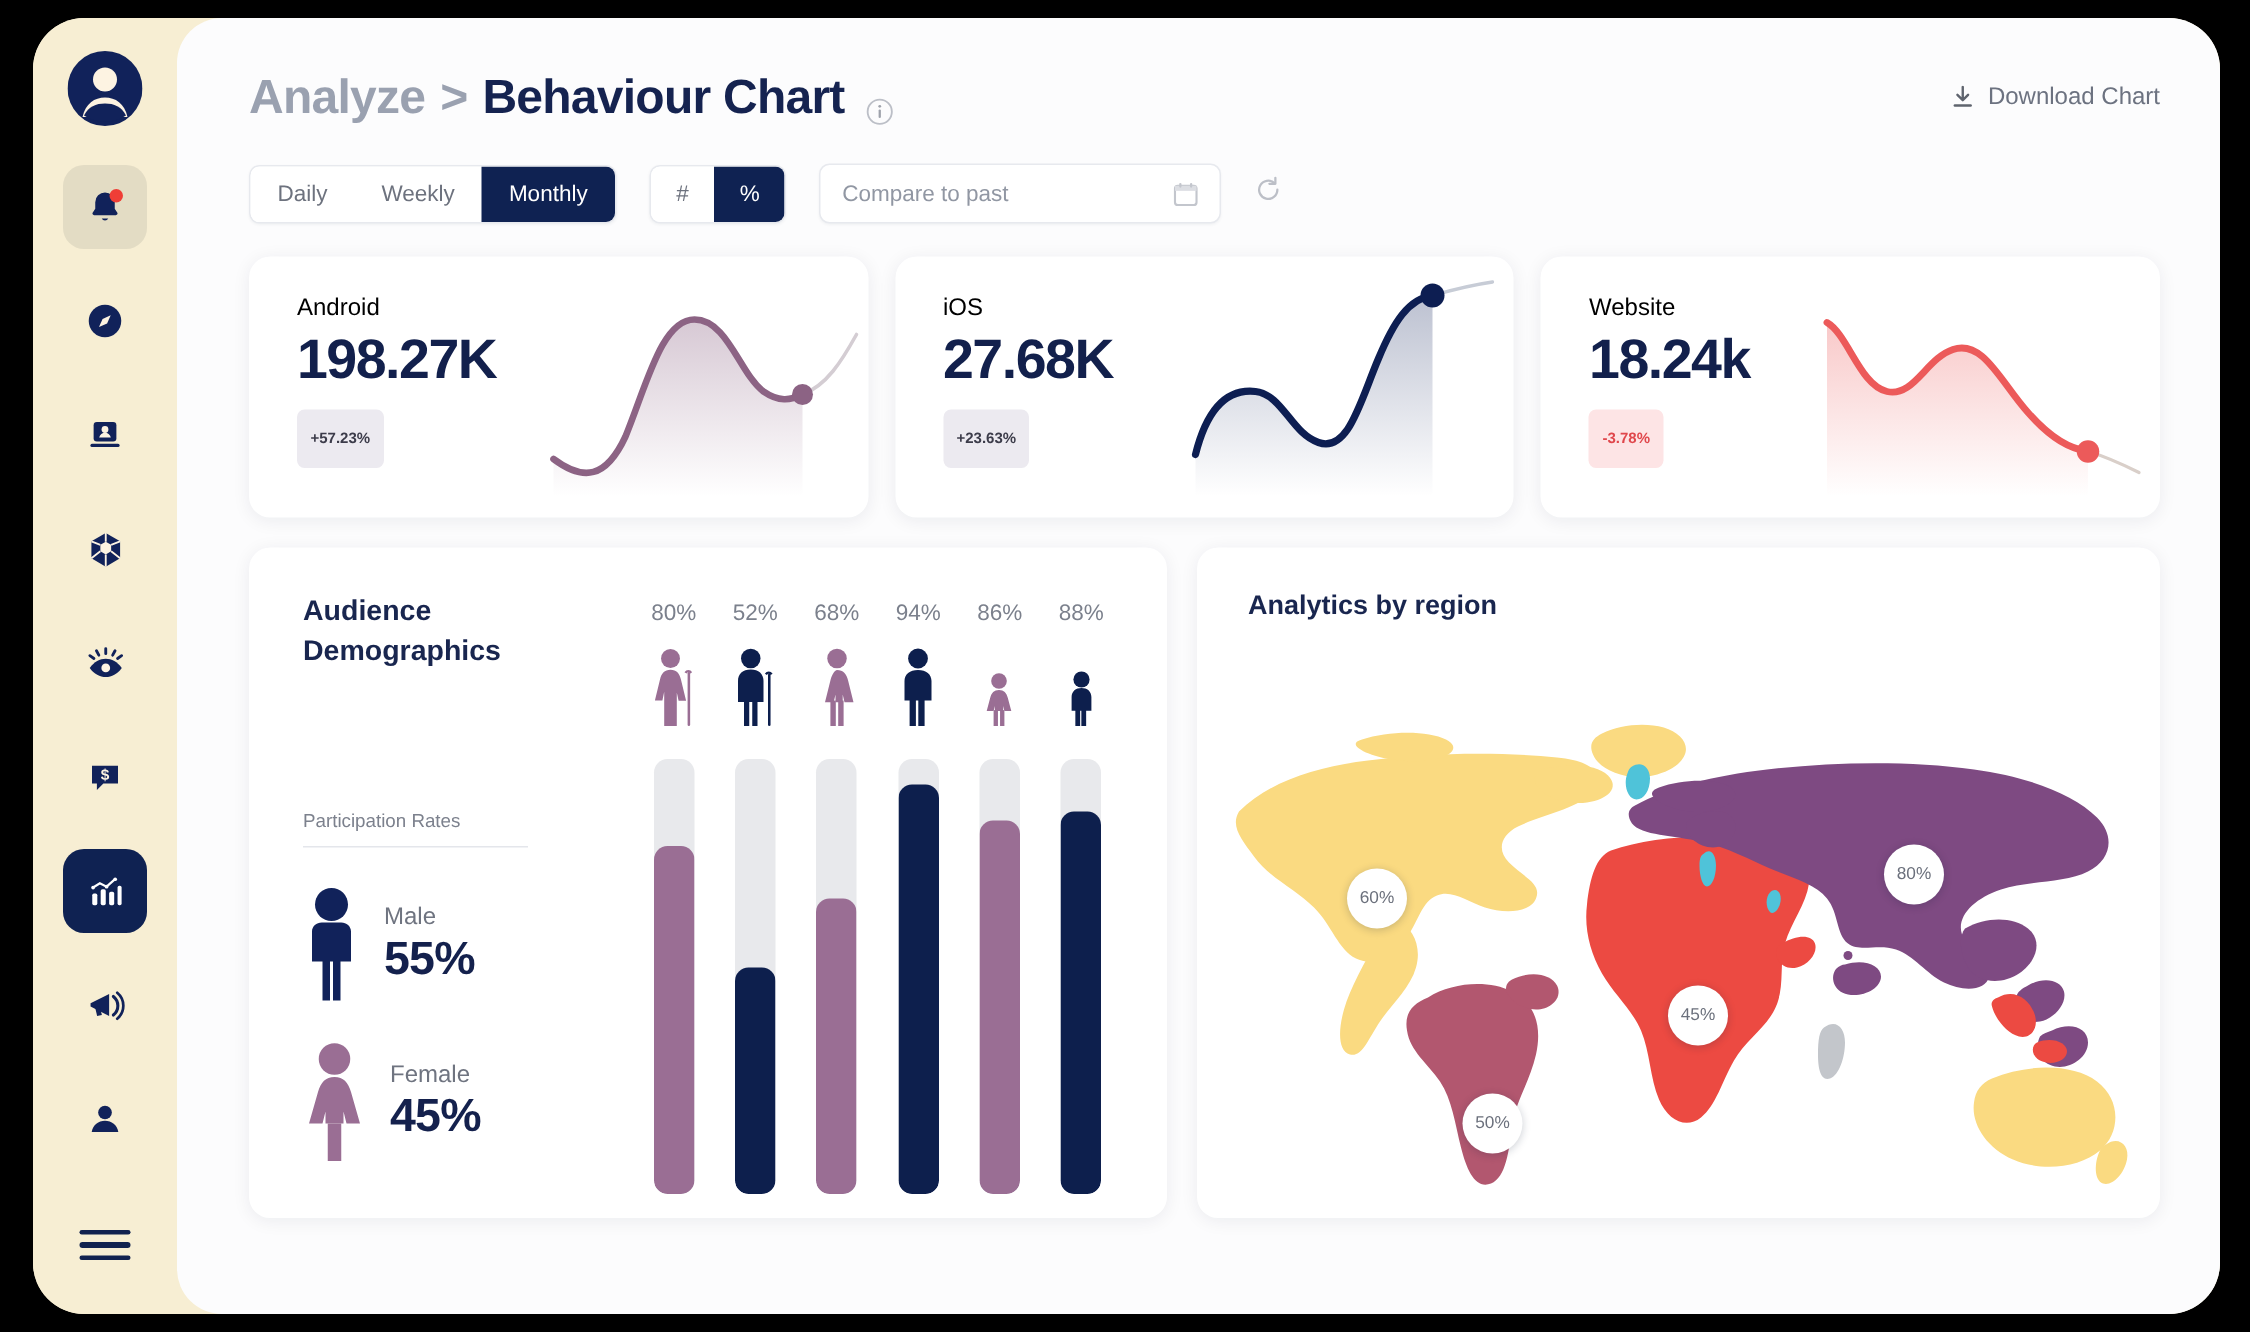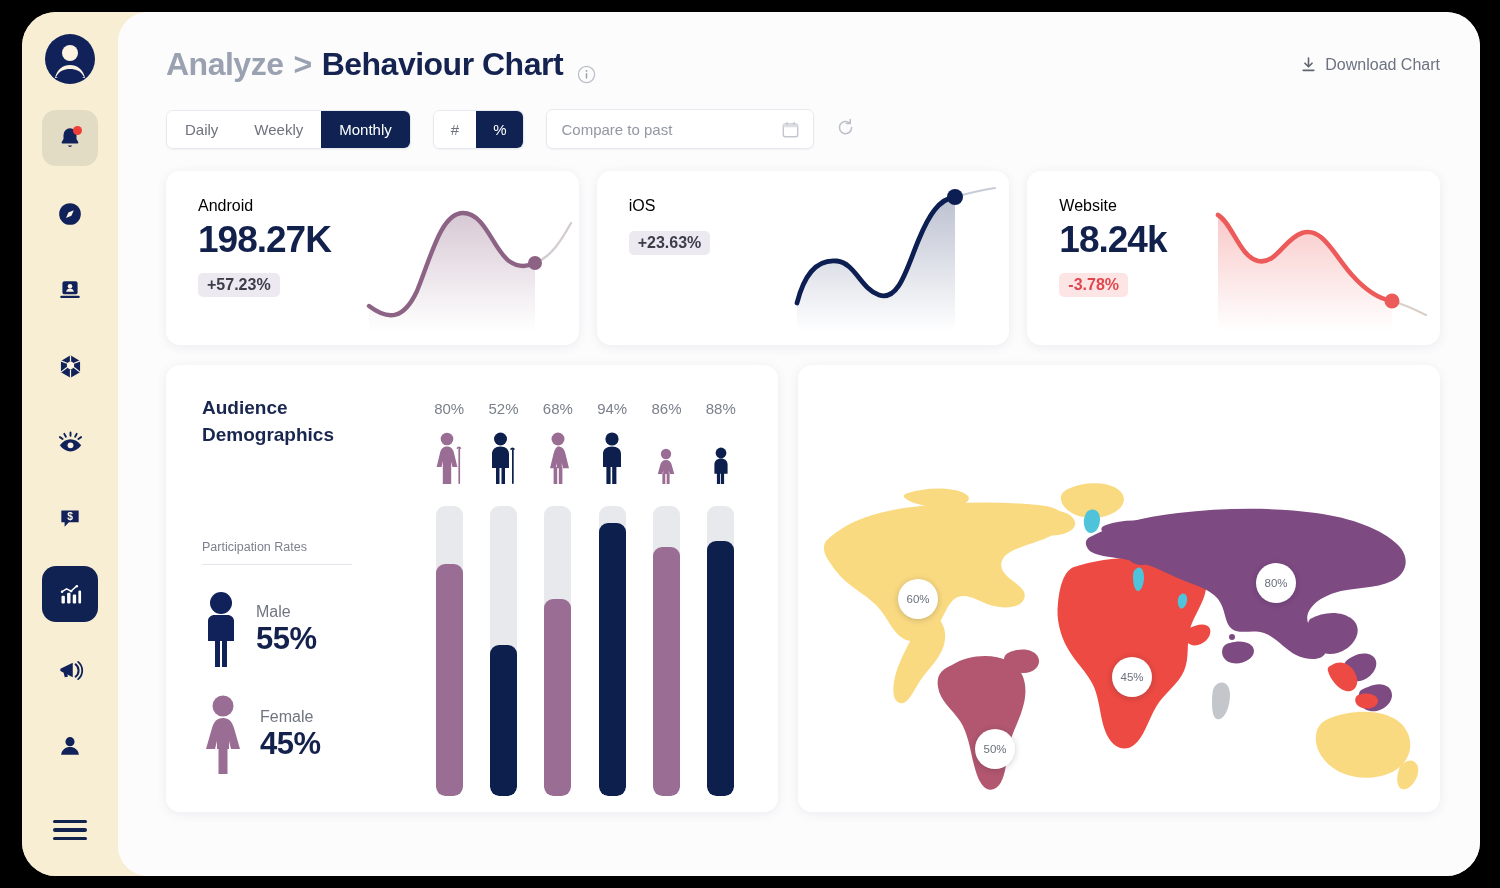--- a/index.html
+++ b/index.html
@@ -94,22 +94,22 @@
   .card {
     background: #fff; border-radius: 14px;
     box-shadow: 0 2px 12px rgba(20,30,60,.07);
     position: relative; overflow: hidden;
   }
   .kpi { flex: 1; height: 174px; padding: 26px 0 0 32px; display: flex; }
   .kpi-left { width: 195px; z-index: 2; }
   .kpi-label { font-size: 16px; color: #000000; margin-bottom: 4px; }
   .kpi-value { font-size: 37px; font-weight: 700; color: #12204c; letter-spacing: -1px; }
   .kpi-badge {
-    display: inline-block; margin-top: 12px; padding: 3px 9px;
-    border-radius: 5px; font-size: 16px; font-weight: 600;
+    display: inline-block; margin-top: 12px; padding: 14px 9px;
+    border-radius: 5px; font-size: 10px; font-weight: 600;
   }
   .kpi-badge.up { background: #eceaf0; color: #3c3c4a; }
   .kpi-badge.down { background: #fde4e5; color: #e0474c; }
   .spark { position: absolute; right: 0; top: 0; height: 100%; }
 
   
   .bottom-row { display: flex; gap: 20px; margin-top: 20px; }
   .demo-card { width: 612px; height: 447px; padding: 30px 0 0 36px; display: flex; }
   .demo-left { width: 210px; }
   .demo-title { font-size: 19px; font-weight: 700; color: #19264f; line-height: 1.4; }
@@ -316,20 +316,21 @@
           <path d="M10 135 C 30 150, 45 148, 58 120 C 72 86, 82 42, 104 42 C 126 42, 134 78, 150 90 C 160 97, 168 96, 176 92 L176 160 L10 160 Z" fill="url(#gA)"></path>
           <path d="M10 135 C 30 150, 45 148, 58 120 C 72 86, 82 42, 104 42 C 126 42, 134 78, 150 90 C 160 97, 168 96, 176 92" stroke="#8c6384" stroke-width="4.4" fill="none" stroke-linecap="round"></path>
           <path d="M176 92 C 192 86, 202 70, 212 52" stroke="#d4cdd3" stroke-width="2.4" fill="none" stroke-linecap="round"></path>
           <circle cx="176" cy="92" r="7" fill="#8c6384"></circle>
         </svg>
       </div>
 
       <div class="card kpi">
         <div class="kpi-left">
           <div class="kpi-label">iOS</div>
+          <div class="kpi-value">27.68K</div>
           <div class="kpi-badge up">+23.63%</div>
         </div>
         <svg class="spark" width="220" height="174" viewBox="0 0 220 174">
           <defs>
             <linearGradient id="gI" x1="0" y1="0" x2="0" y2="1">
               <stop offset="0" stop-color="#11225a" stop-opacity=".28"></stop>
               <stop offset="1" stop-color="#11225a" stop-opacity="0"></stop>
             </linearGradient>
           </defs>
           <path d="M8 132 C 16 100, 30 88, 48 90 C 66 92, 72 118, 90 124 C 110 131, 118 96, 130 68 C 140 44, 150 28, 166 26 L166 160 L8 160 Z" fill="url(#gI)"></path>
@@ -483,20 +484,21 @@
               <div class="track">
                 <div class="fill" style="height:88%;background:#0d1f4d"></div>
               </div>
             </div>
 
           </div>
         </div>
       </div>
 
       <div class="card map-card">
+        <div class="map-title">Analytics by region</div>
 
         <div class="map-wrap">
           <svg viewBox="0 0 610 370" width="610" height="370">
 
             <g>
               <path fill="#fada81" d="M14 108 C 34 88, 66 78, 100 74 C 140 69, 186 68, 226 72 C 248 74, 258 82, 250 94 C 242 106, 216 110, 200 118 C 188 124, 186 134, 194 142 C 204 152, 216 156, 212 166 C 208 176, 190 176, 178 172 C 166 168, 156 160, 146 164 C 136 168, 134 180, 126 192 C 118 204, 104 212, 92 206 C 80 200, 76 184, 64 172 C 52 160, 34 152, 24 138 C 16 127, 8 118, 14 108 Z"></path>
               <path fill="#fada81" d="M120 180 C 130 186, 136 198, 132 212 C 128 226, 116 236, 108 248 C 100 260, 96 272, 88 270 C 80 268, 80 254, 84 240 C 88 226, 98 208, 106 194 C 112 184, 116 178, 120 180 Z"></path>
               <path fill="#fada81" d="M216 80 C 232 76, 252 76, 260 84 C 268 92, 260 100, 246 102 C 232 104, 216 98, 212 90 C 210 85, 212 81, 216 80 Z"></path>
               <path fill="#fada81" d="M96 60 C 114 54, 140 54, 152 60 C 162 65, 156 72, 140 74 C 124 76, 102 72, 94 66 C 90 63, 92 61, 96 60 Z"></path>
             </g>

